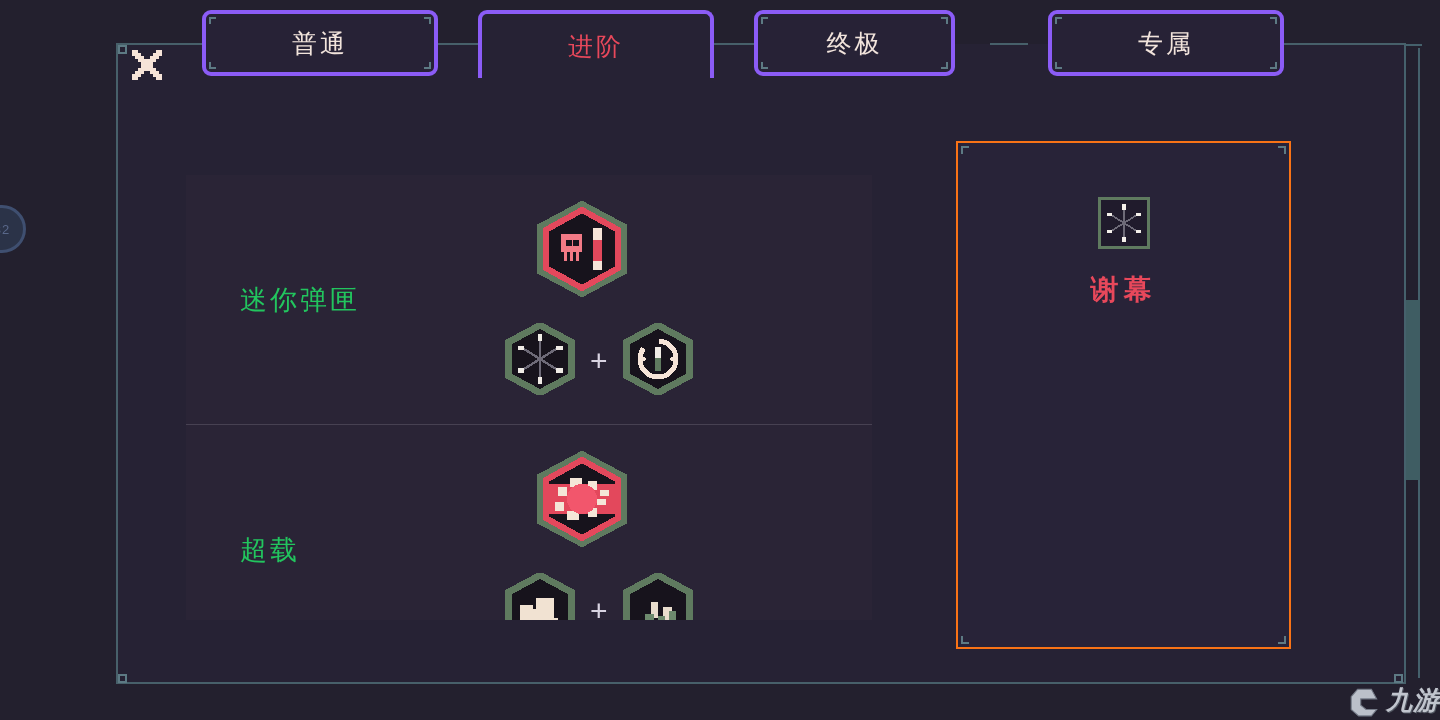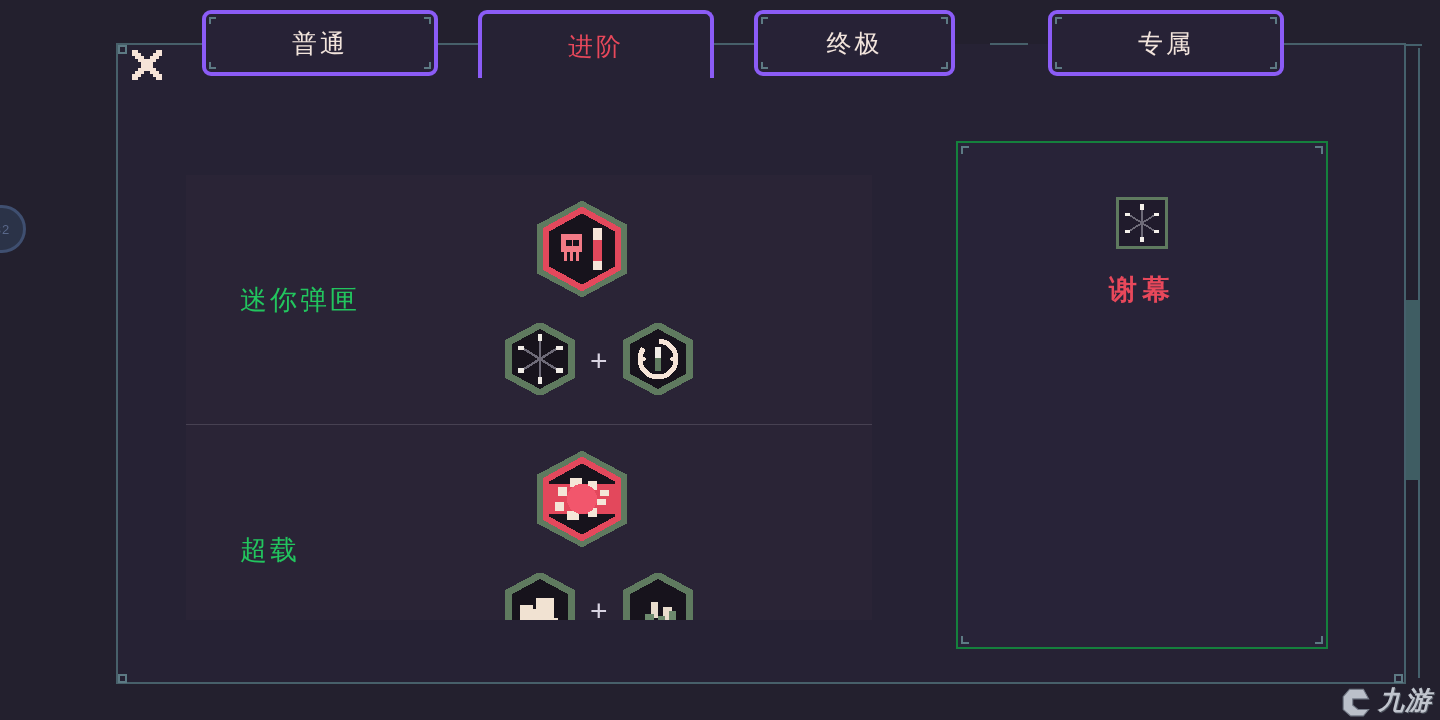--- a/index.html
+++ b/index.html
@@ -159,22 +159,22 @@
     color: #d9d4e2;
     font-size: 30px;
     line-height: 1;
     font-weight: 400;
   }
 
   
   .detail {
     position: absolute;
     left: 956px; top: 141px;
-    width: 372px; height: 508px;
-    border: 2px solid #15803d;
+    width: 335px; height: 508px;
+    border: 2px solid #f97316;
     background: #282338;
   }
   .detail .corner {
     position: absolute;
     width: 8px; height: 8px;
     border: 2px solid #5d7a84;
     background: transparent;
   }
   .detail .corner.tl { left: 3px;  top: 3px;  border-right: none; border-bottom: none; }
   .detail .corner.tr { left: auto; right: 3px; top: 3px; border-left: none; border-bottom: none; }
@@ -223,21 +223,21 @@
   .scroll-cap {
     position: absolute;
     left: 1404px; top: 44px;
     width: 18px; height: 6px;
     border-top: 2px solid #45616c;
   }
 
   
   .watermark {
     position: absolute;
-    right: 8px; bottom: 2px;
+    right: 0; bottom: 2px;
     display: flex; align-items: center; gap: 4px;
     opacity: 0.92;
   }
   .wm-text {
     font-size: 26px;
     font-weight: 700;
     font-style: italic;
     color: #cfd4dc;
     letter-spacing: 1px;
     text-shadow: 1px 1px 0 #555b66;

